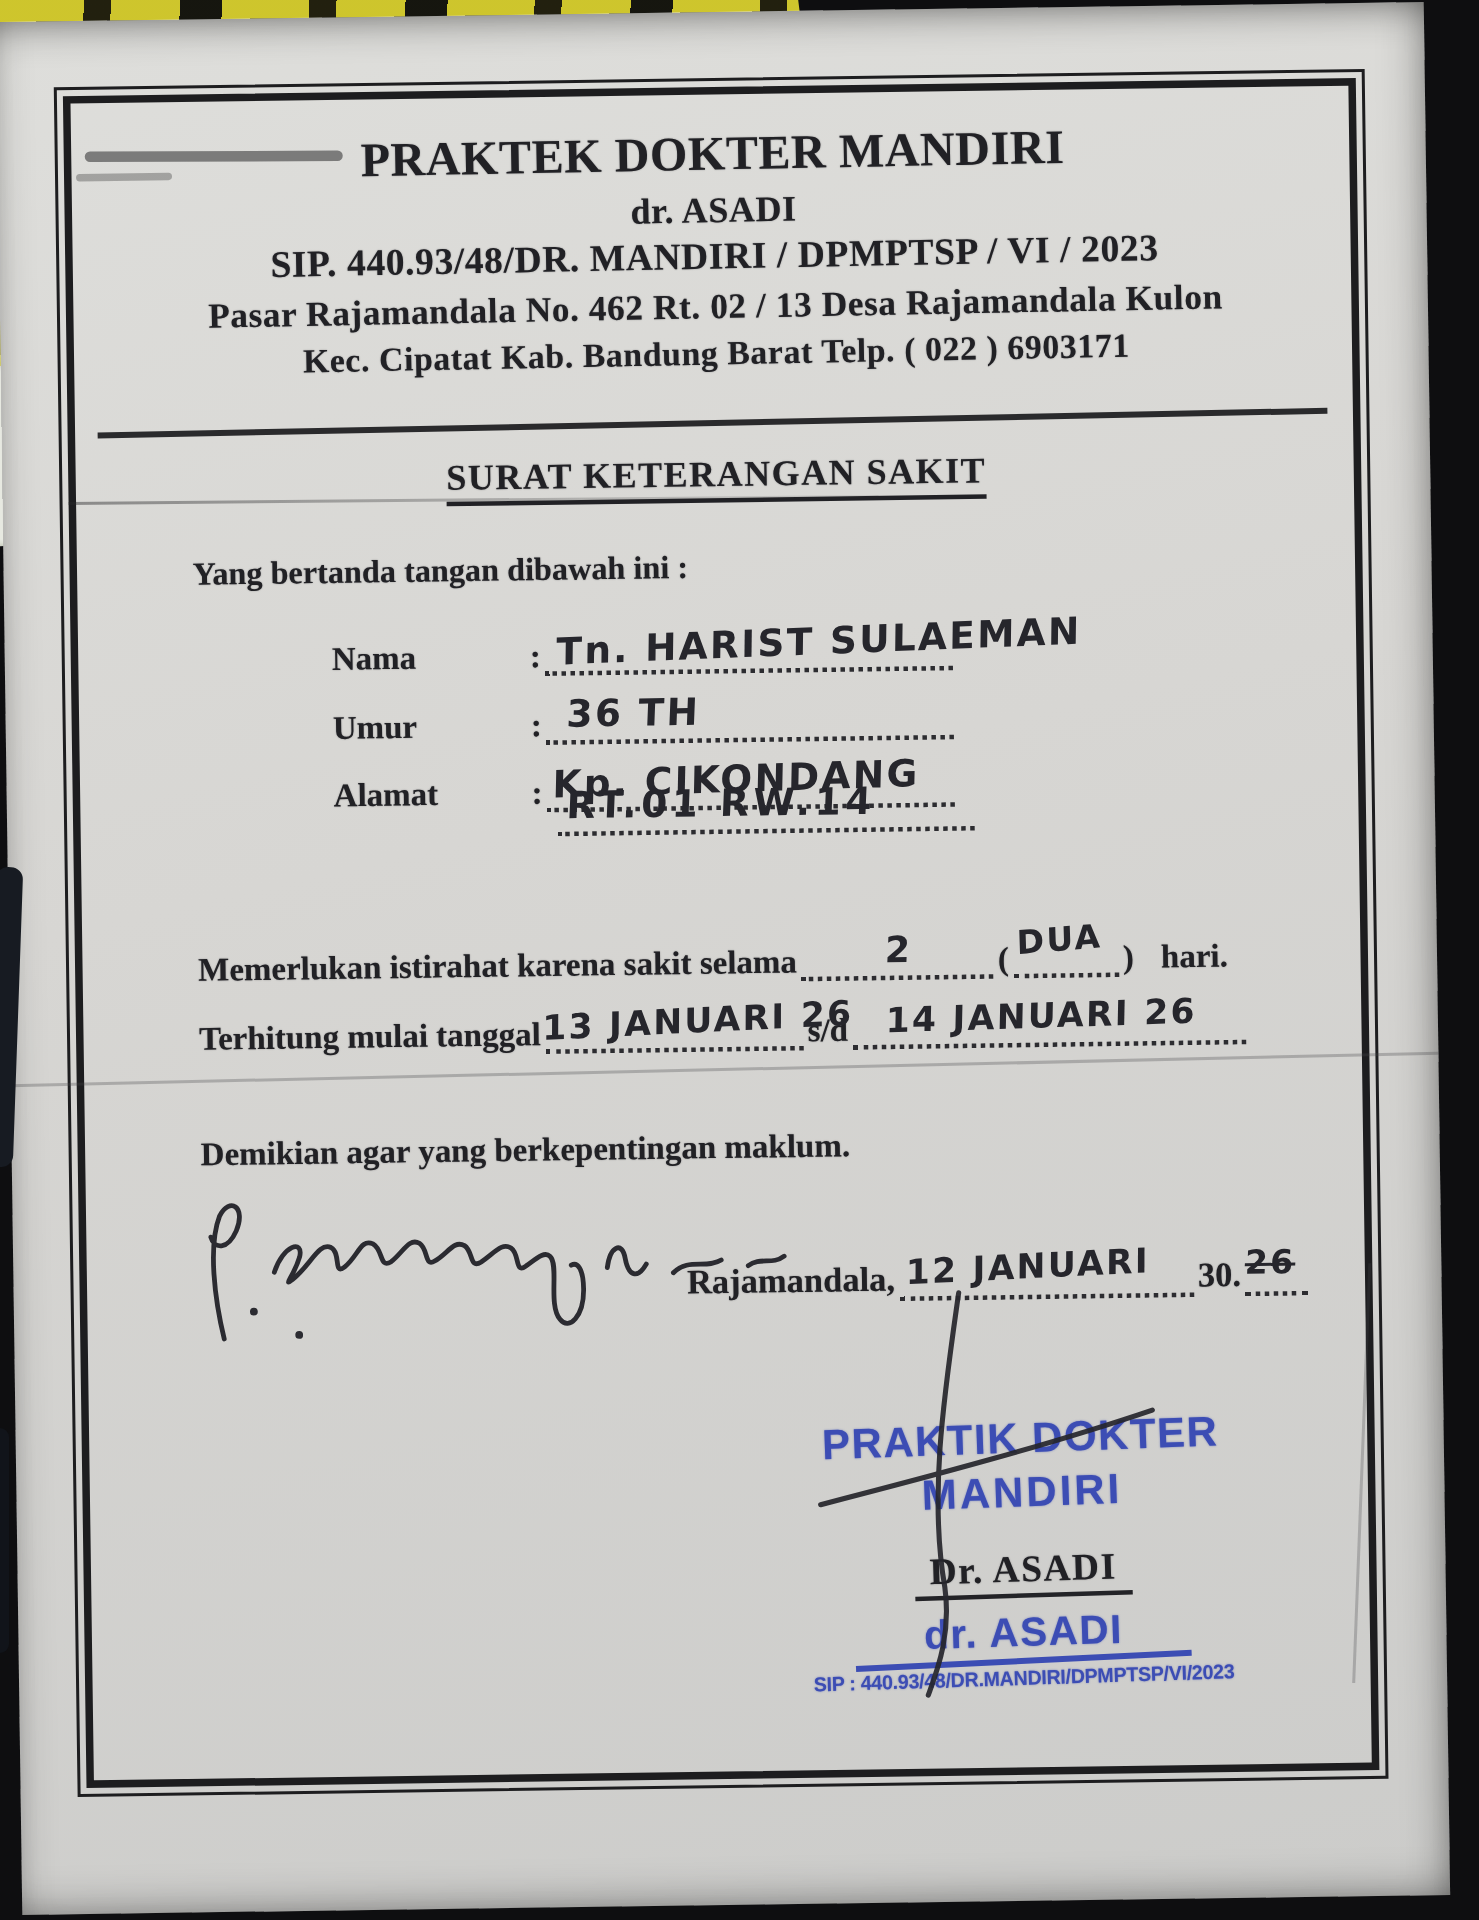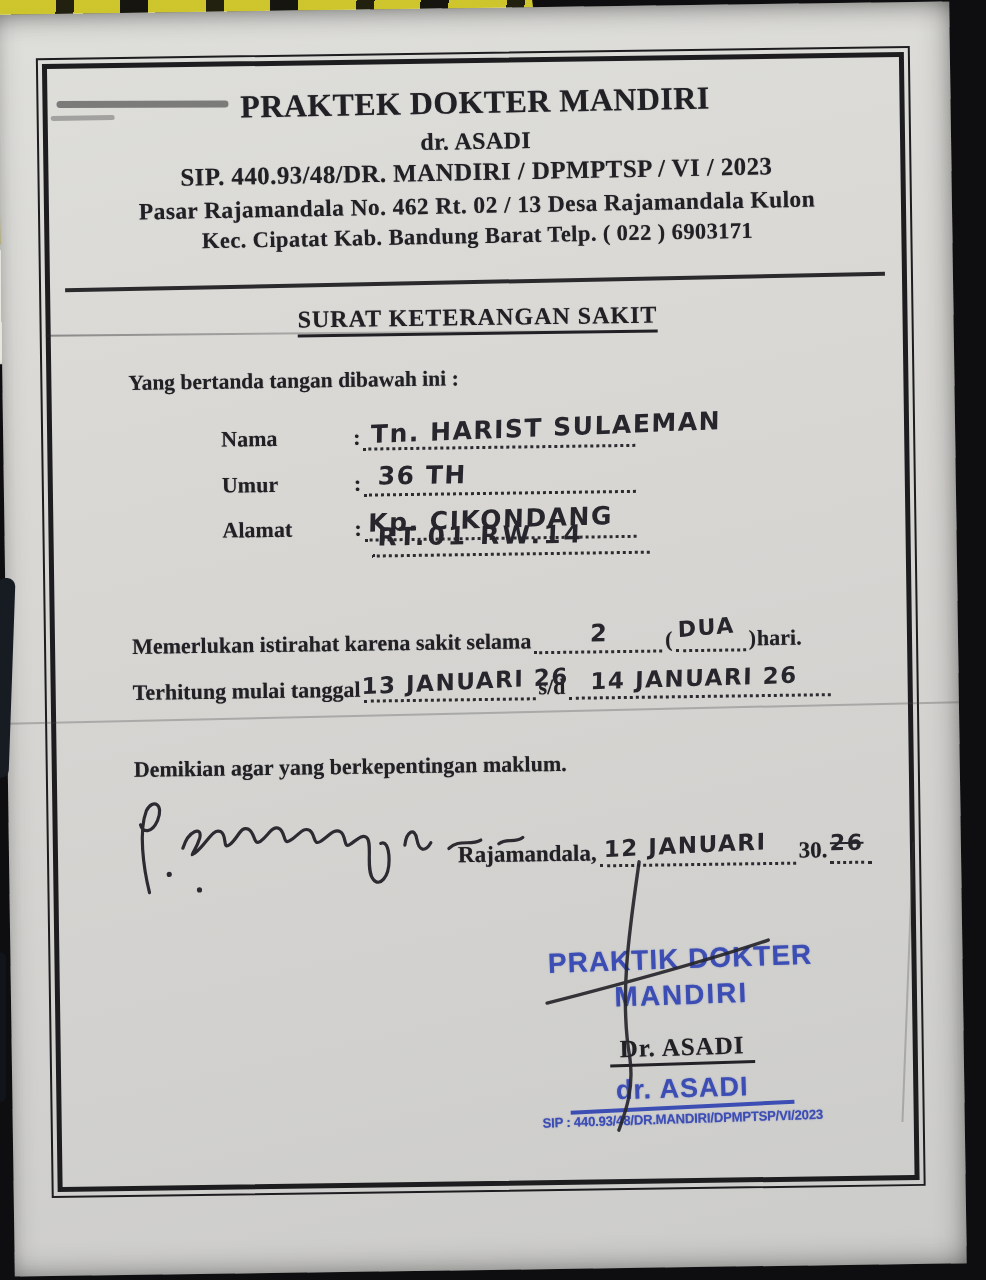--- a/index.html
+++ b/index.html
@@ -108,21 +108,21 @@
     <div class="row" style="left:126px;top:618px;font-size:22px;line-height:32px;">
       <span class="printed">Memerlukan istirahat karena sakit selama</span>
       <span class="dots" style="width:128px;">
         <span class="hw" style="left:56px;font-size:24px;">2</span>
       </span>
       <span class="printed">(</span>
       <span class="dots" style="width:70px;">
         <span class="hw" style="left:2px;bottom:5px;font-size:22px;transform:skewX(-3deg) rotate(-4deg);">DUA</span>
       </span>
       <span class="printed">)</span>
-      <span class="printed" style="margin-left:1px;">hari.</span>
+      <span class="printed" style="margin-left:18px;">hari.</span>
     </div>
 
     <div class="row" style="left:126px;top:664px;font-size:22px;line-height:32px;">
       <span class="printed">Terhitung mulai tanggal</span>
       <span class="dots" style="width:172px;">
         <span class="hw" style="left:-2px;font-size:23px;transform:skewX(-3deg) rotate(-2deg);">13 JANUARI 26</span>
       </span>
       <span class="printed">s/d</span>
       <span class="dots" style="width:262px;">
         <span class="hw" style="left:22px;font-size:23px;transform:skewX(-3deg) rotate(-1deg);">14 JANUARI 26</span>

